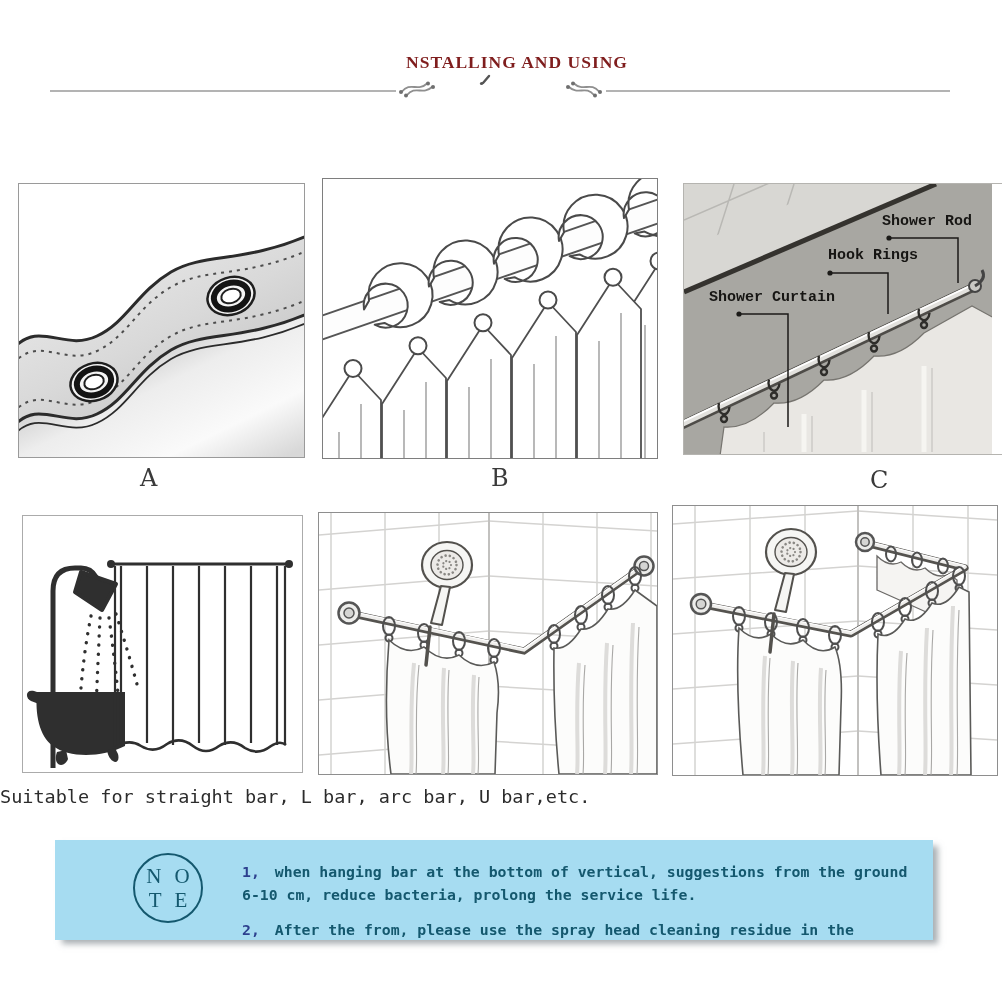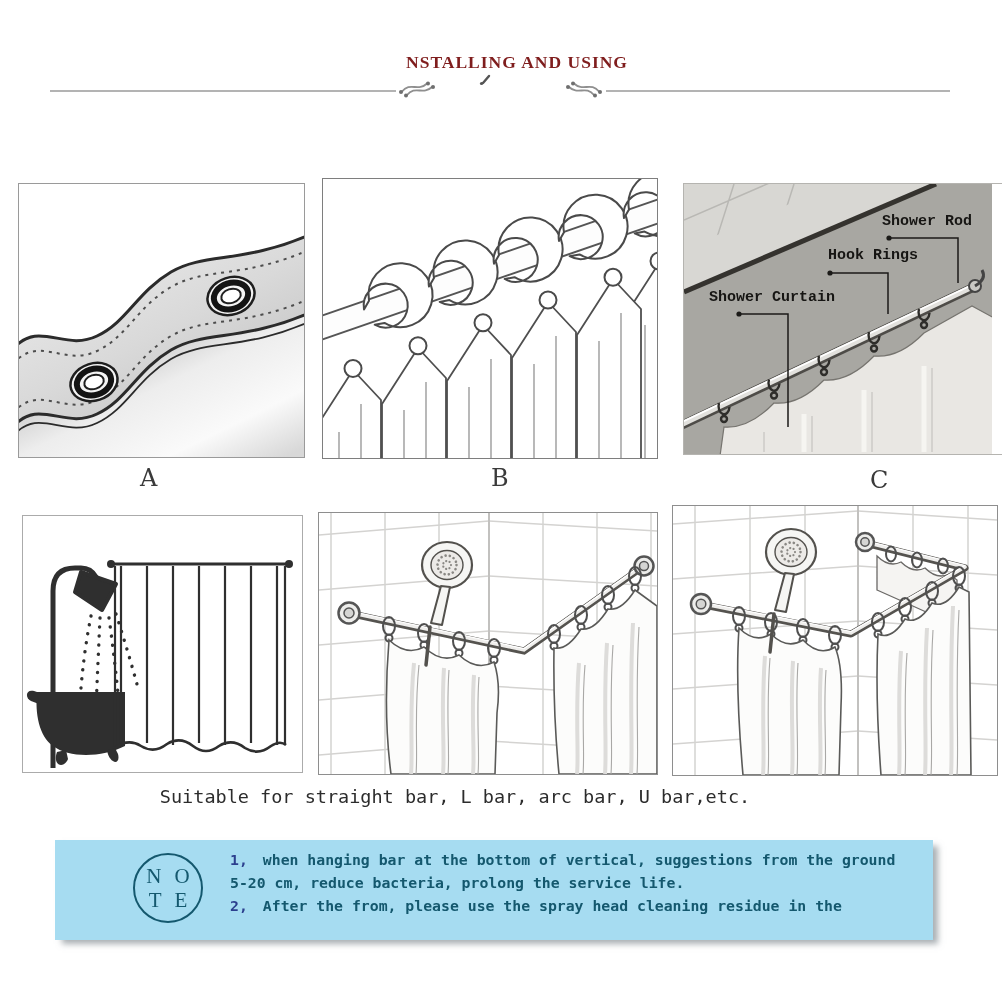--- a/index.html
+++ b/index.html
@@ -13,37 +13,37 @@
   .orn{position:absolute;}
   
   .panel{position:absolute;background:#fff;border:1px solid #9a9a9a;box-sizing:border-box;}
   .panel svg{position:absolute;left:0;top:0;}
   .abc{position:absolute;font-family:"DejaVu Serif","Liberation Serif",serif;
        font-size:24px;color:#3a3a3a;}
   
   .c-label{position:absolute;font-family:"Liberation Mono","DejaVu Sans Mono",monospace;
            font-weight:700;font-size:15px;color:#17161412;color:#161513;white-space:nowrap;}
   
-  .suitable{position:absolute;top:786px;left:0;width:910px;text-align:center;
+  .suitable{position:absolute;top:786px;left:0;width:910px;text-align:left;
             font-family:"DejaVu Sans Mono","Liberation Mono",monospace;
             font-size:18.5px;color:#2c2c2c;}
   
   .note-box{position:absolute;left:55px;top:840px;width:878px;height:100px;
             background:var(--note-bg,#a6dcf1);
             box-shadow:6px 5px 6px -1px rgba(100,112,118,.55);}
   .note-logo{position:absolute;left:78px;top:13px;width:70px;height:70px;border-radius:50%;
              border:2.5px solid var(--note-text,#14586e);box-sizing:border-box;
              display:flex;flex-direction:column;justify-content:center;align-items:center;
              font-family:"Liberation Serif","DejaVu Serif",serif;
              color:var(--note-text,#14586e);font-size:21px;line-height:24px;}
   .note-logo .row{display:flex;gap:13px;}
   .note-text{position:absolute;left:175px;top:8px;width:720px;
              font-family:"DejaVu Sans Mono","Liberation Mono",monospace;
              font-weight:700;font-size:14.8px;line-height:23px;color:var(--note-text,#14586e);}
-  .note-text p{margin:0;}
+  .note-text p{margin:12px;}
   .note-num{color:var(--note-num,#2c3f8e);margin-right:15px;}
 </style>
 </head>
 <body>
 
 <div class="page">
 
   <div class="title">NSTALLING AND USING</div>
   <div class="divline" style="left:50px;width:346px;"></div>
   <div class="divline" style="left:606px;width:344px;"></div>
@@ -371,18 +371,18 @@
       <div class="row">
         <span>N</span>
         <span>O</span>
       </div>
       <div class="row">
         <span>T</span>
         <span>E</span>
       </div>
     </div>
     <div class="note-text">
-      <p class="note-item"><span class="note-num">1,</span><span>when hanging bar at the bottom of vertical, suggestions from the ground</span><br><span>5-20 cm, reduce bacteria, prolong the service life.</span></p>
+      <p class="note-item"><span class="note-num">1,</span><span>when hanging bar at the bottom of vertical, suggestions from the ground</span><br><span>6-10 cm, reduce bacteria, prolong the service life.</span></p>
       <p class="note-item"><span class="note-num">2,</span><span>After the from, please use the spray head cleaning residue in the</span><br></p>
     </div>
   </div>
 
 </div>
 
 </body></html>

